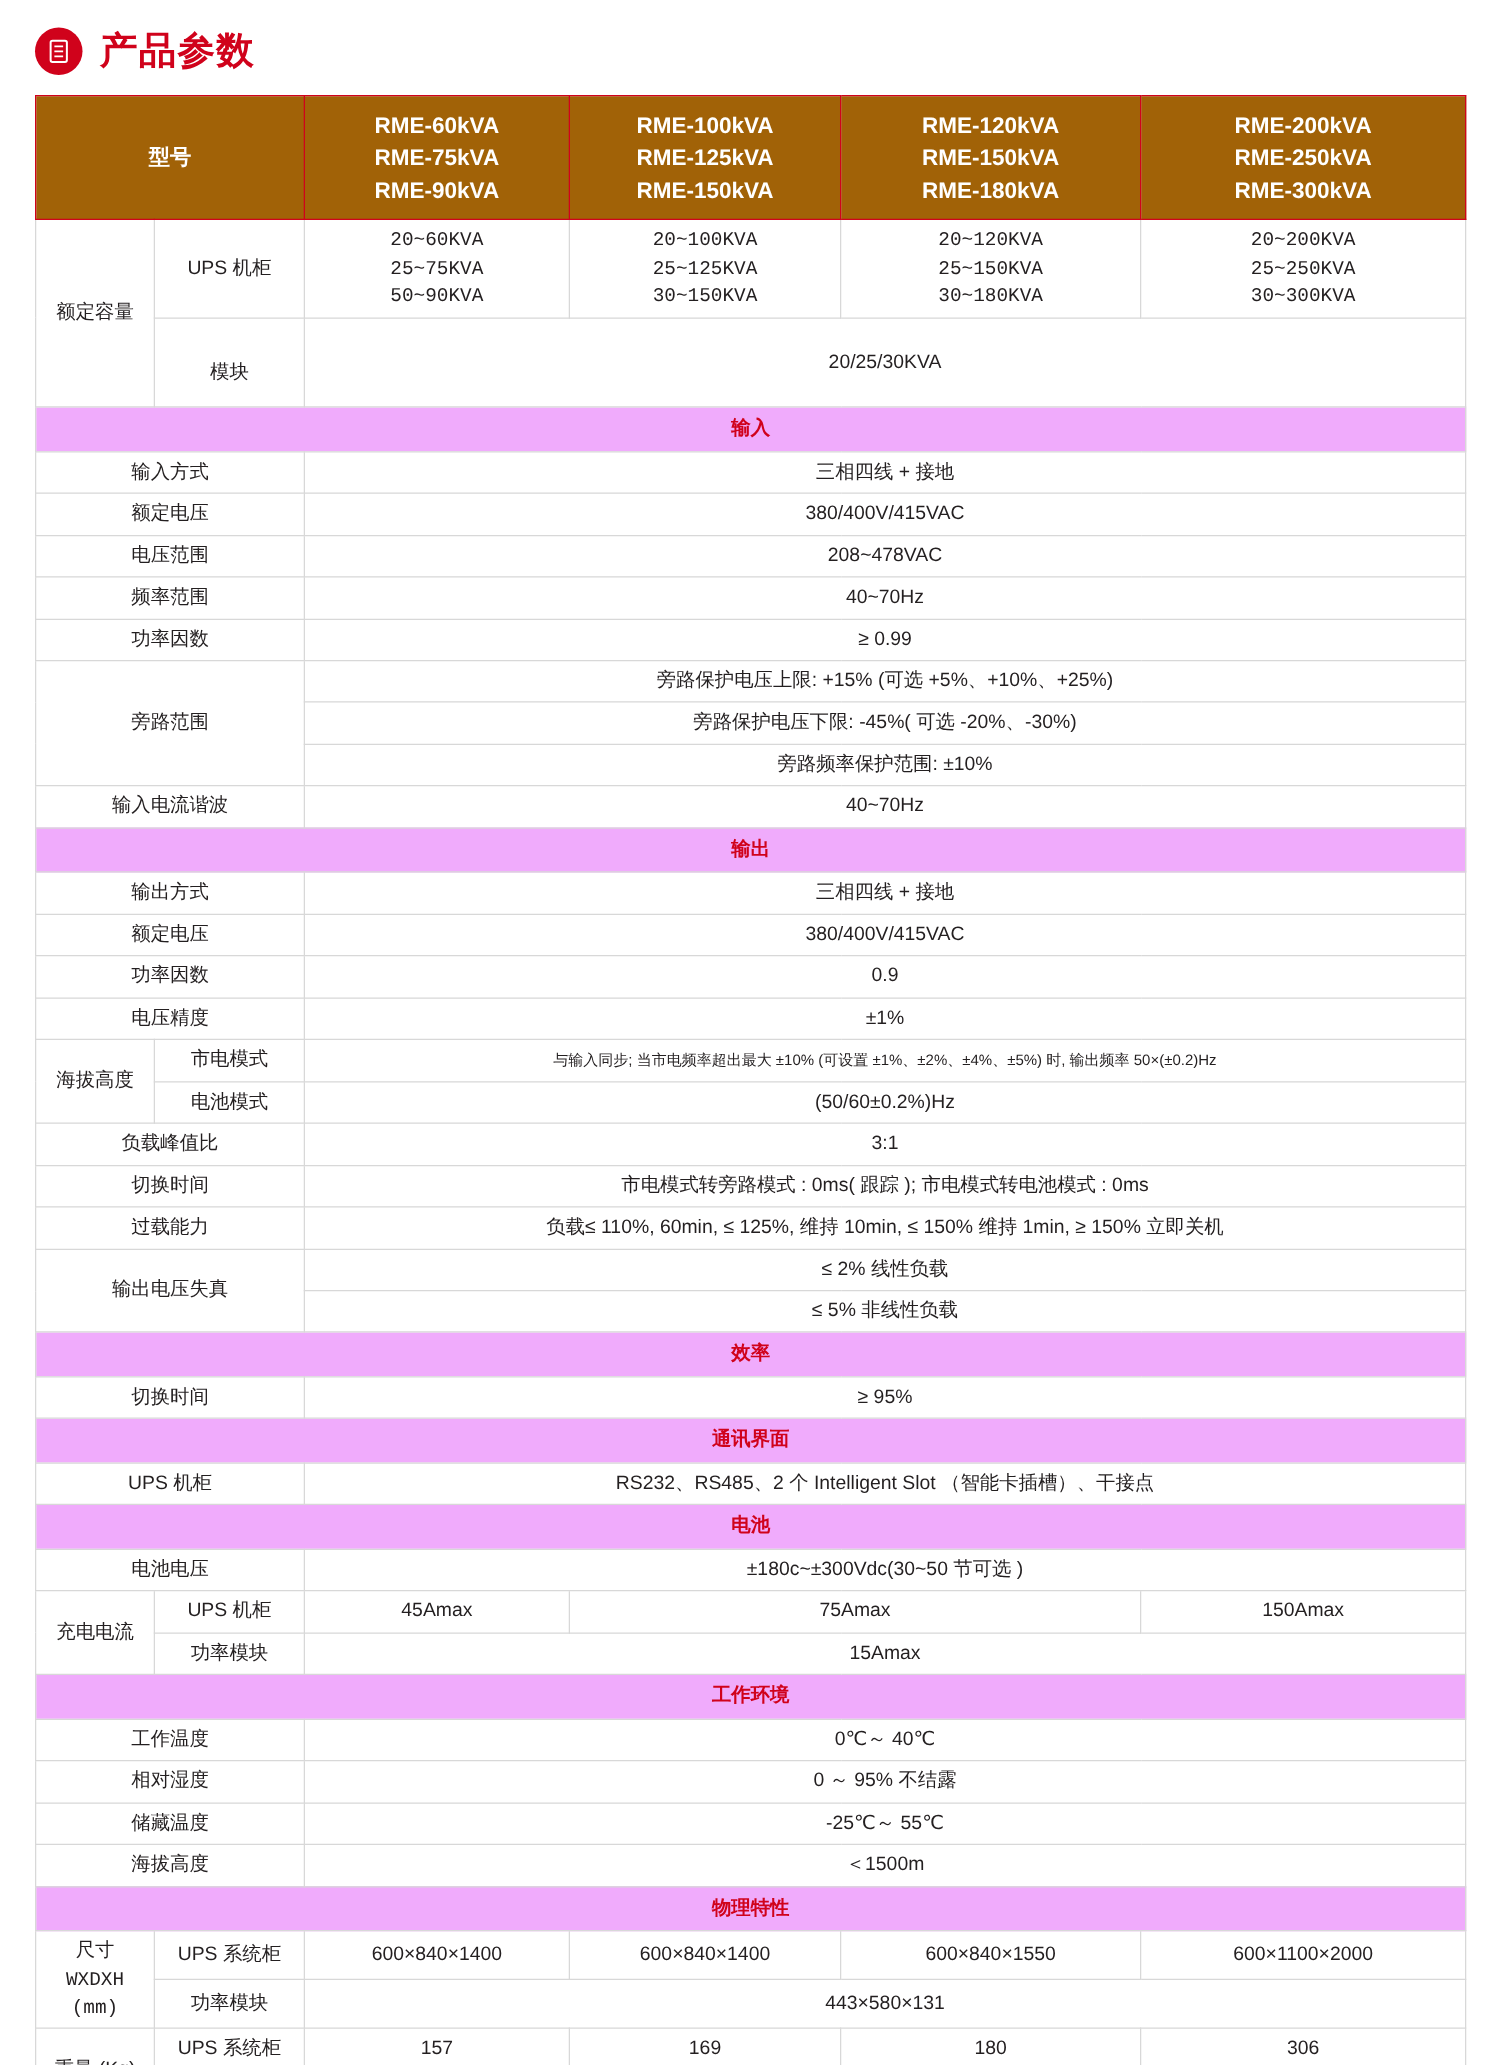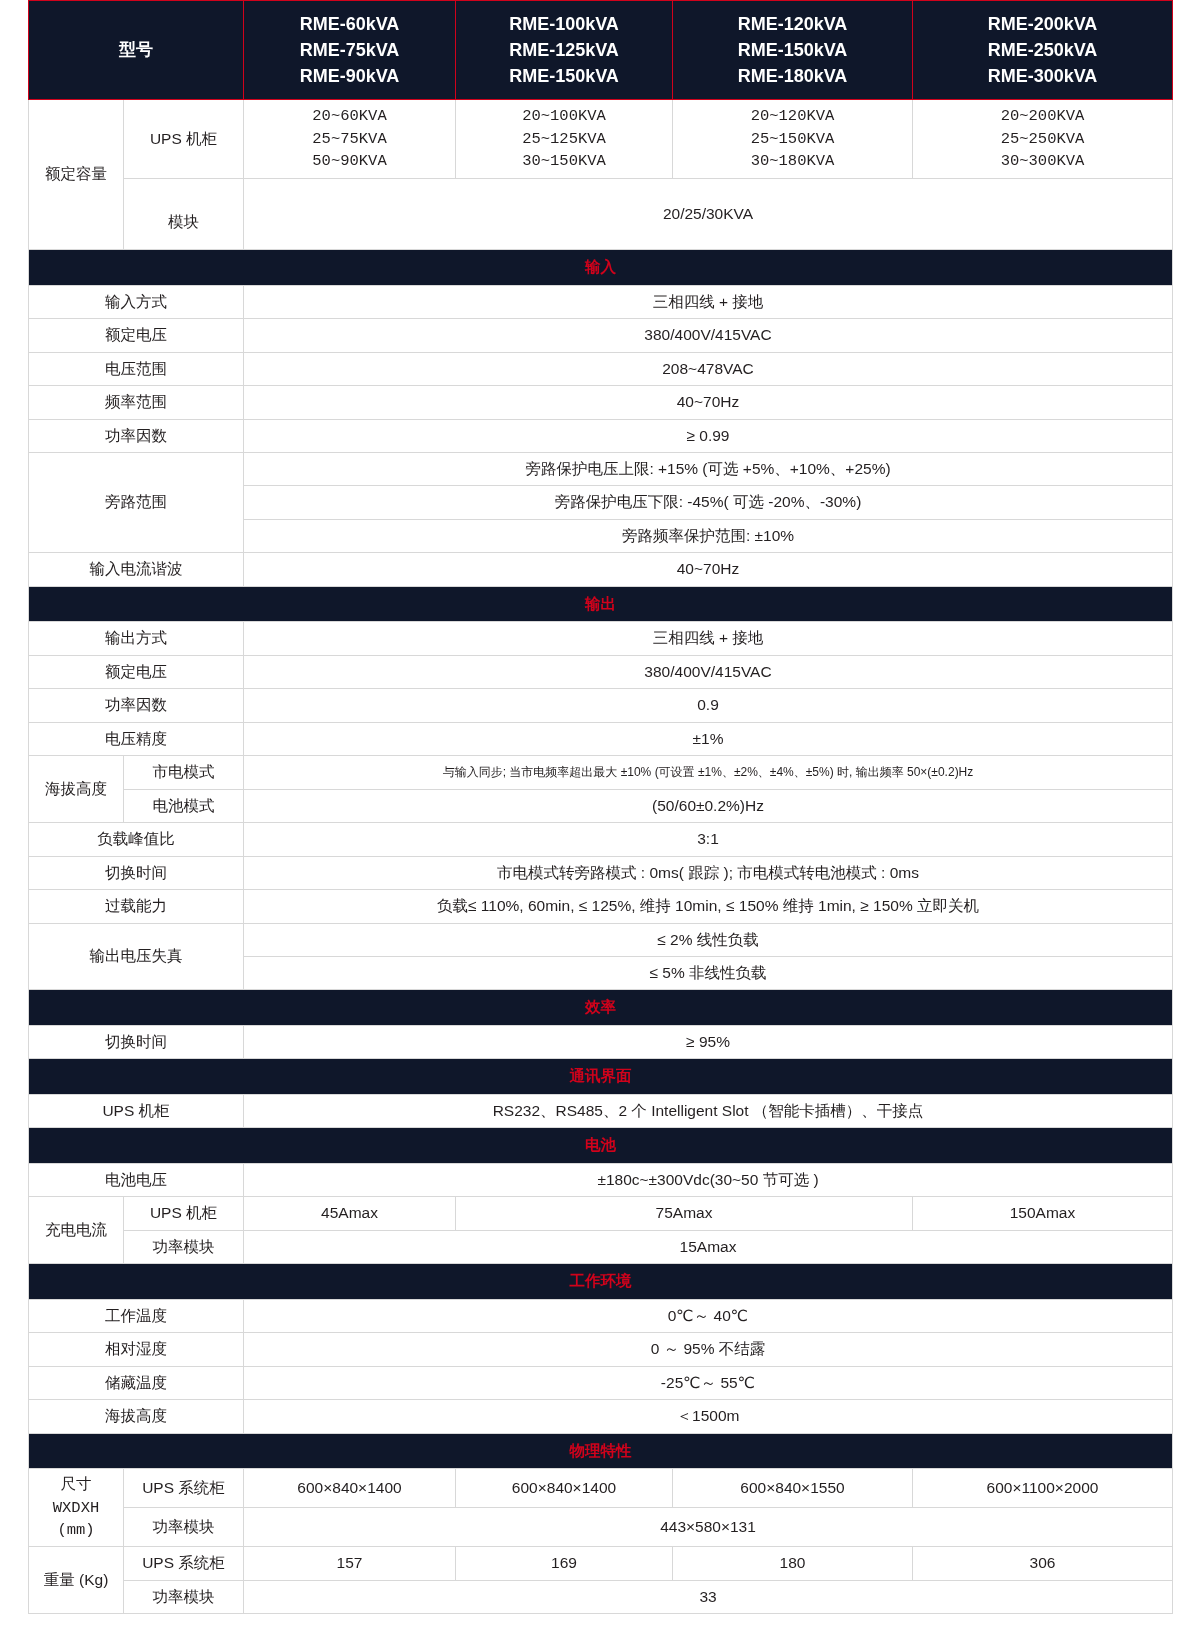--- a/index.html
+++ b/index.html
@@ -49,48 +49,59 @@
   table.spec td {
     border: 1px solid #d8d8d8;
     padding: 5px 6px;
     text-align: center;
     vertical-align: middle;
     line-height: 1.45;
     color: #231f20;
   }
   
   tr.head td {
-    background: #0f172a;
+    background: #a16207;
     color: #ffffff;
     font-weight: bold;
     font-size: 17px;
     border-color: #d0021b;
     padding: 10px 6px;
   }
   tr.head td.model-name { font-size: 18px; }
   .model-lines span { display: block; white-space: nowrap; }
 
   
   tr.section td {
-    background: #0f172a;
+    background: #f0abfc;
     color: #d0021b;
     font-weight: bold;
     font-size: 15.5px;
     padding: 6px;
   }
 
   .multiline span { display: block; font-family: Liberation Mono, monospace; }
   .lbl { white-space: nowrap; }
   .small { font-size: 12px; }
 </style>
 </head>
 <body>
 
 <div class="page">
 
+  <div class="header">
+    <div class="header-icon">
+      <svg width="22" height="22" viewBox="0 0 22 22" aria-hidden="true">
+        <rect x="4.5" y="2.5" width="13" height="17" rx="1.5" fill="none" stroke="#ffffff" stroke-width="1.6"></rect>
+        <line x1="7.5" y1="7" x2="14.5" y2="7" stroke="#ffffff" stroke-width="1.4"></line>
+        <line x1="7.5" y1="11" x2="14.5" y2="11" stroke="#ffffff" stroke-width="1.4"></line>
+        <line x1="7.5" y1="15" x2="14.5" y2="15" stroke="#ffffff" stroke-width="1.4"></line>
+      </svg>
+    </div>
+    <div class="header-title">产品参数</div>
+  </div>
 
   <table class="spec">
     <colgroup>
       <col style="width:95px">
       <col style="width:120px">
       <col style="width:212px">
       <col style="width:217px">
       <col style="width:240px">
       <col style="width:260px">
     </colgroup>

